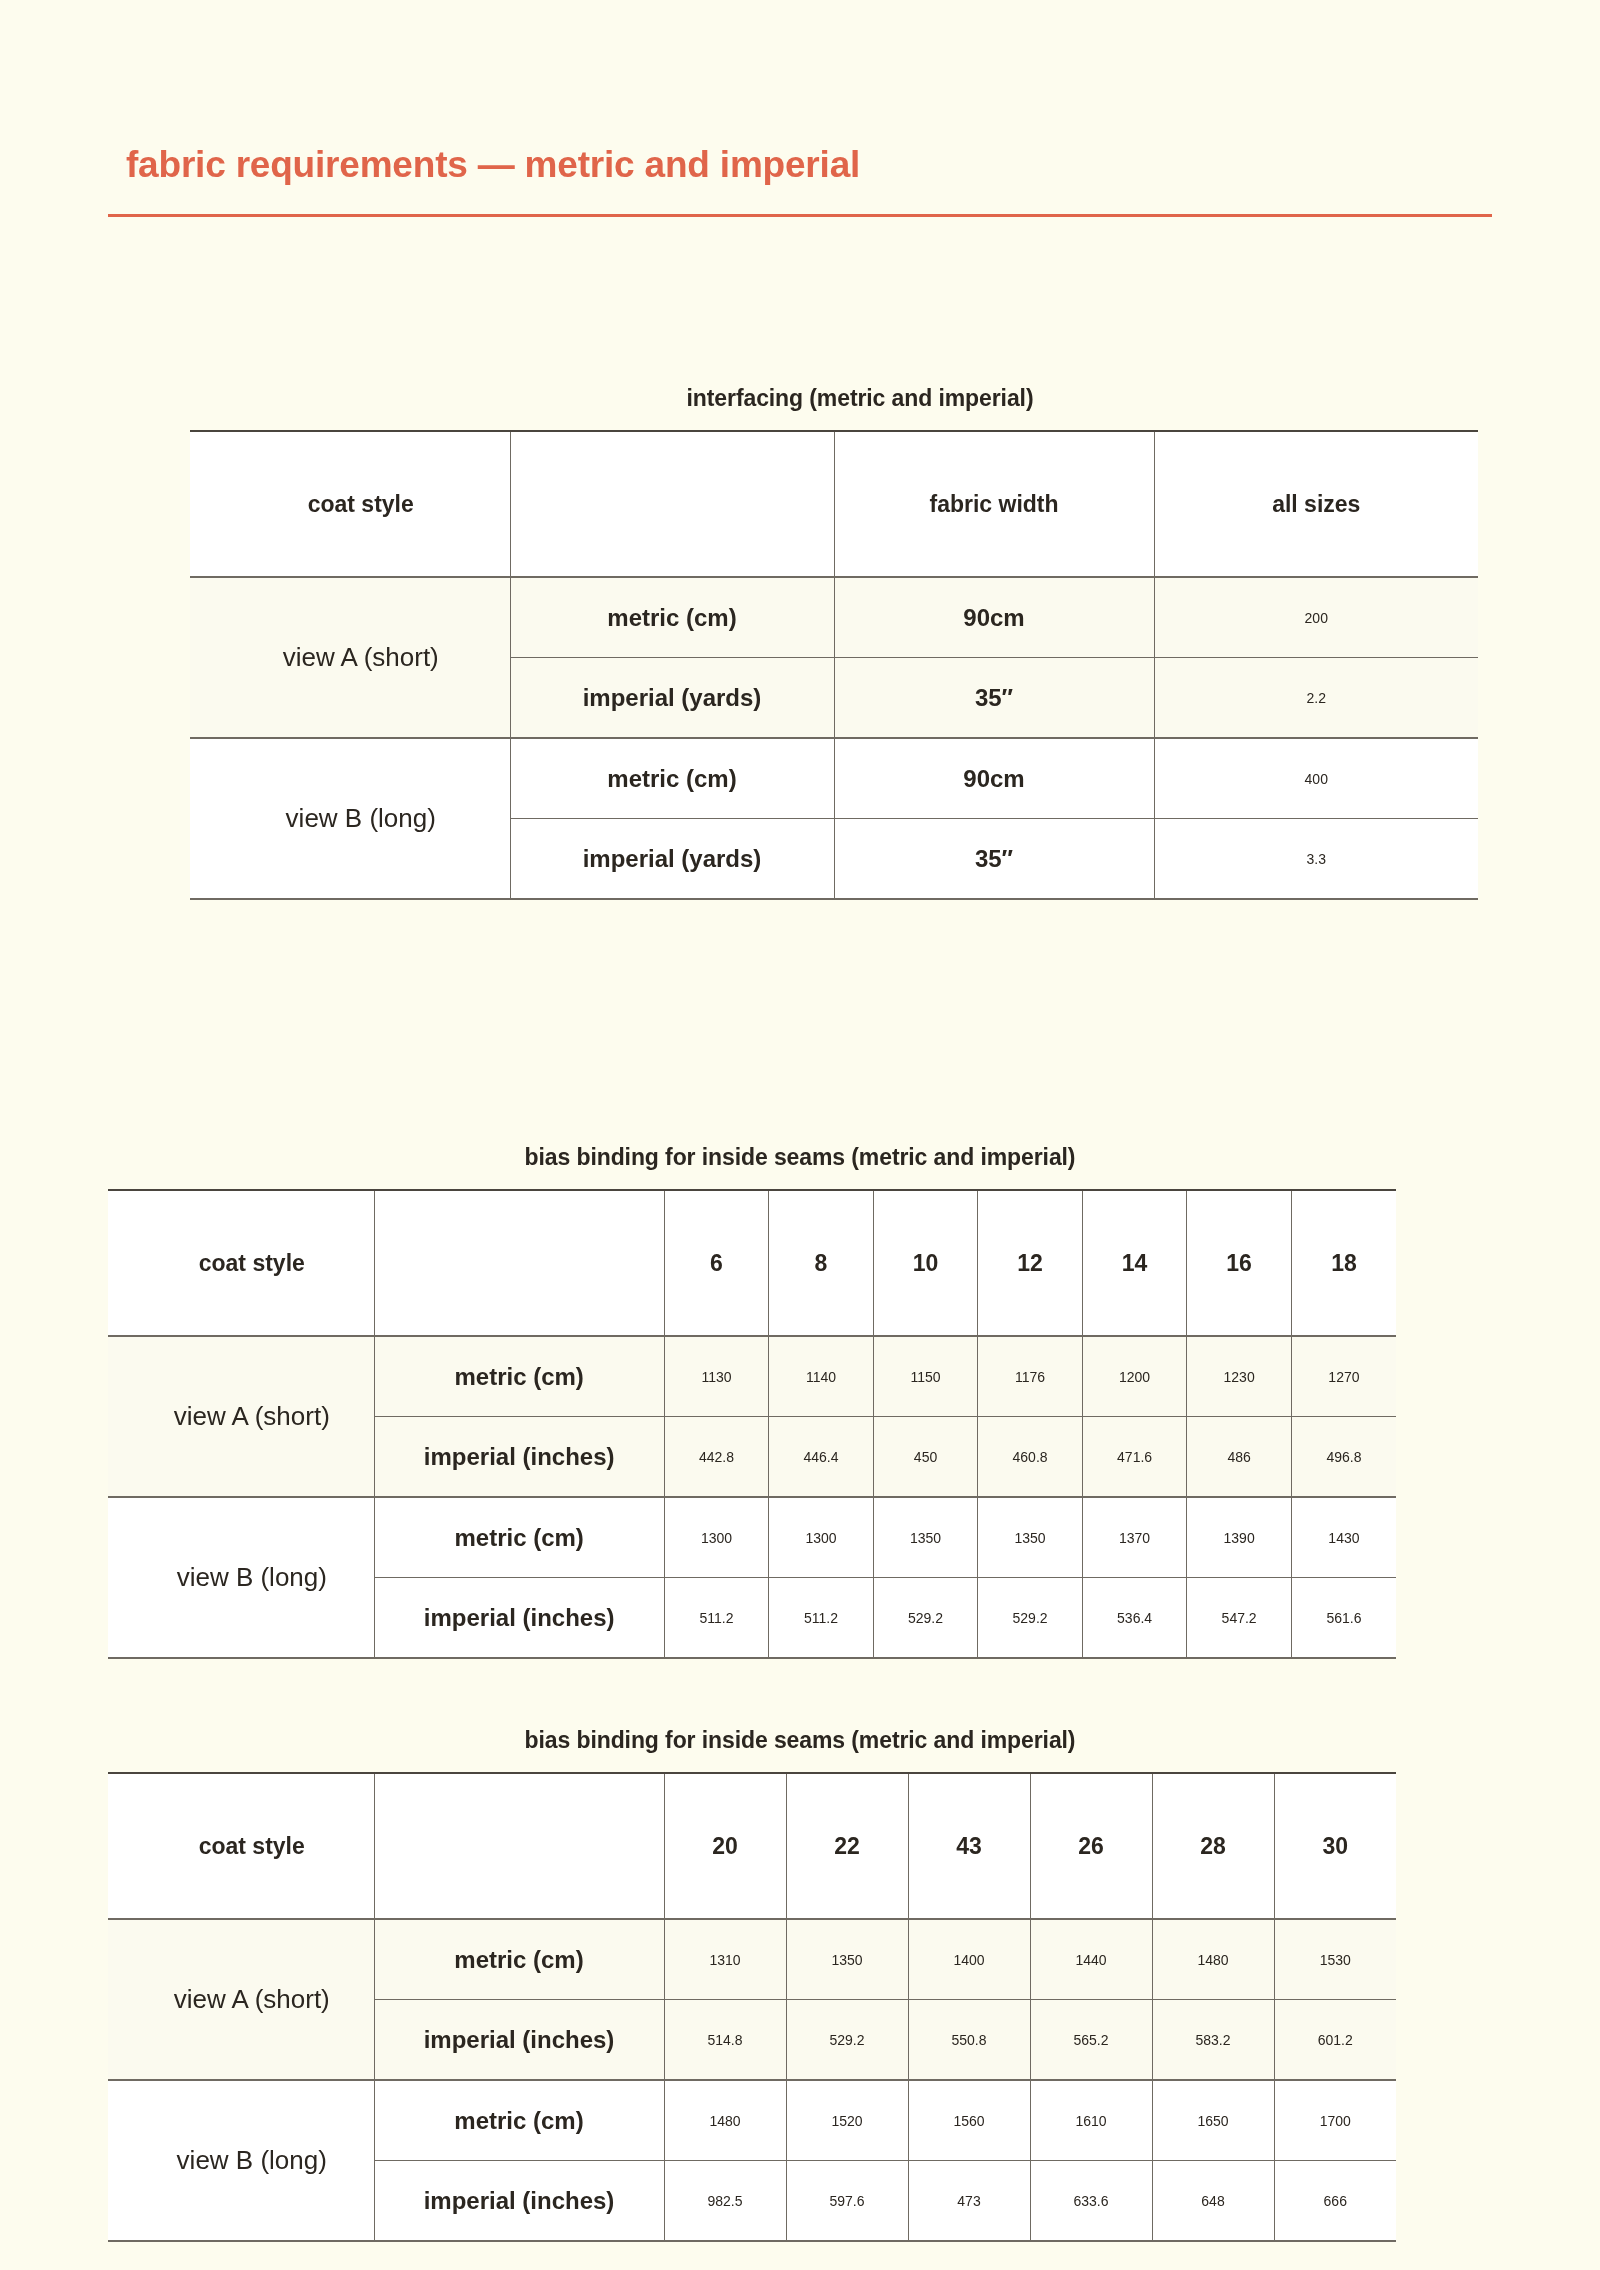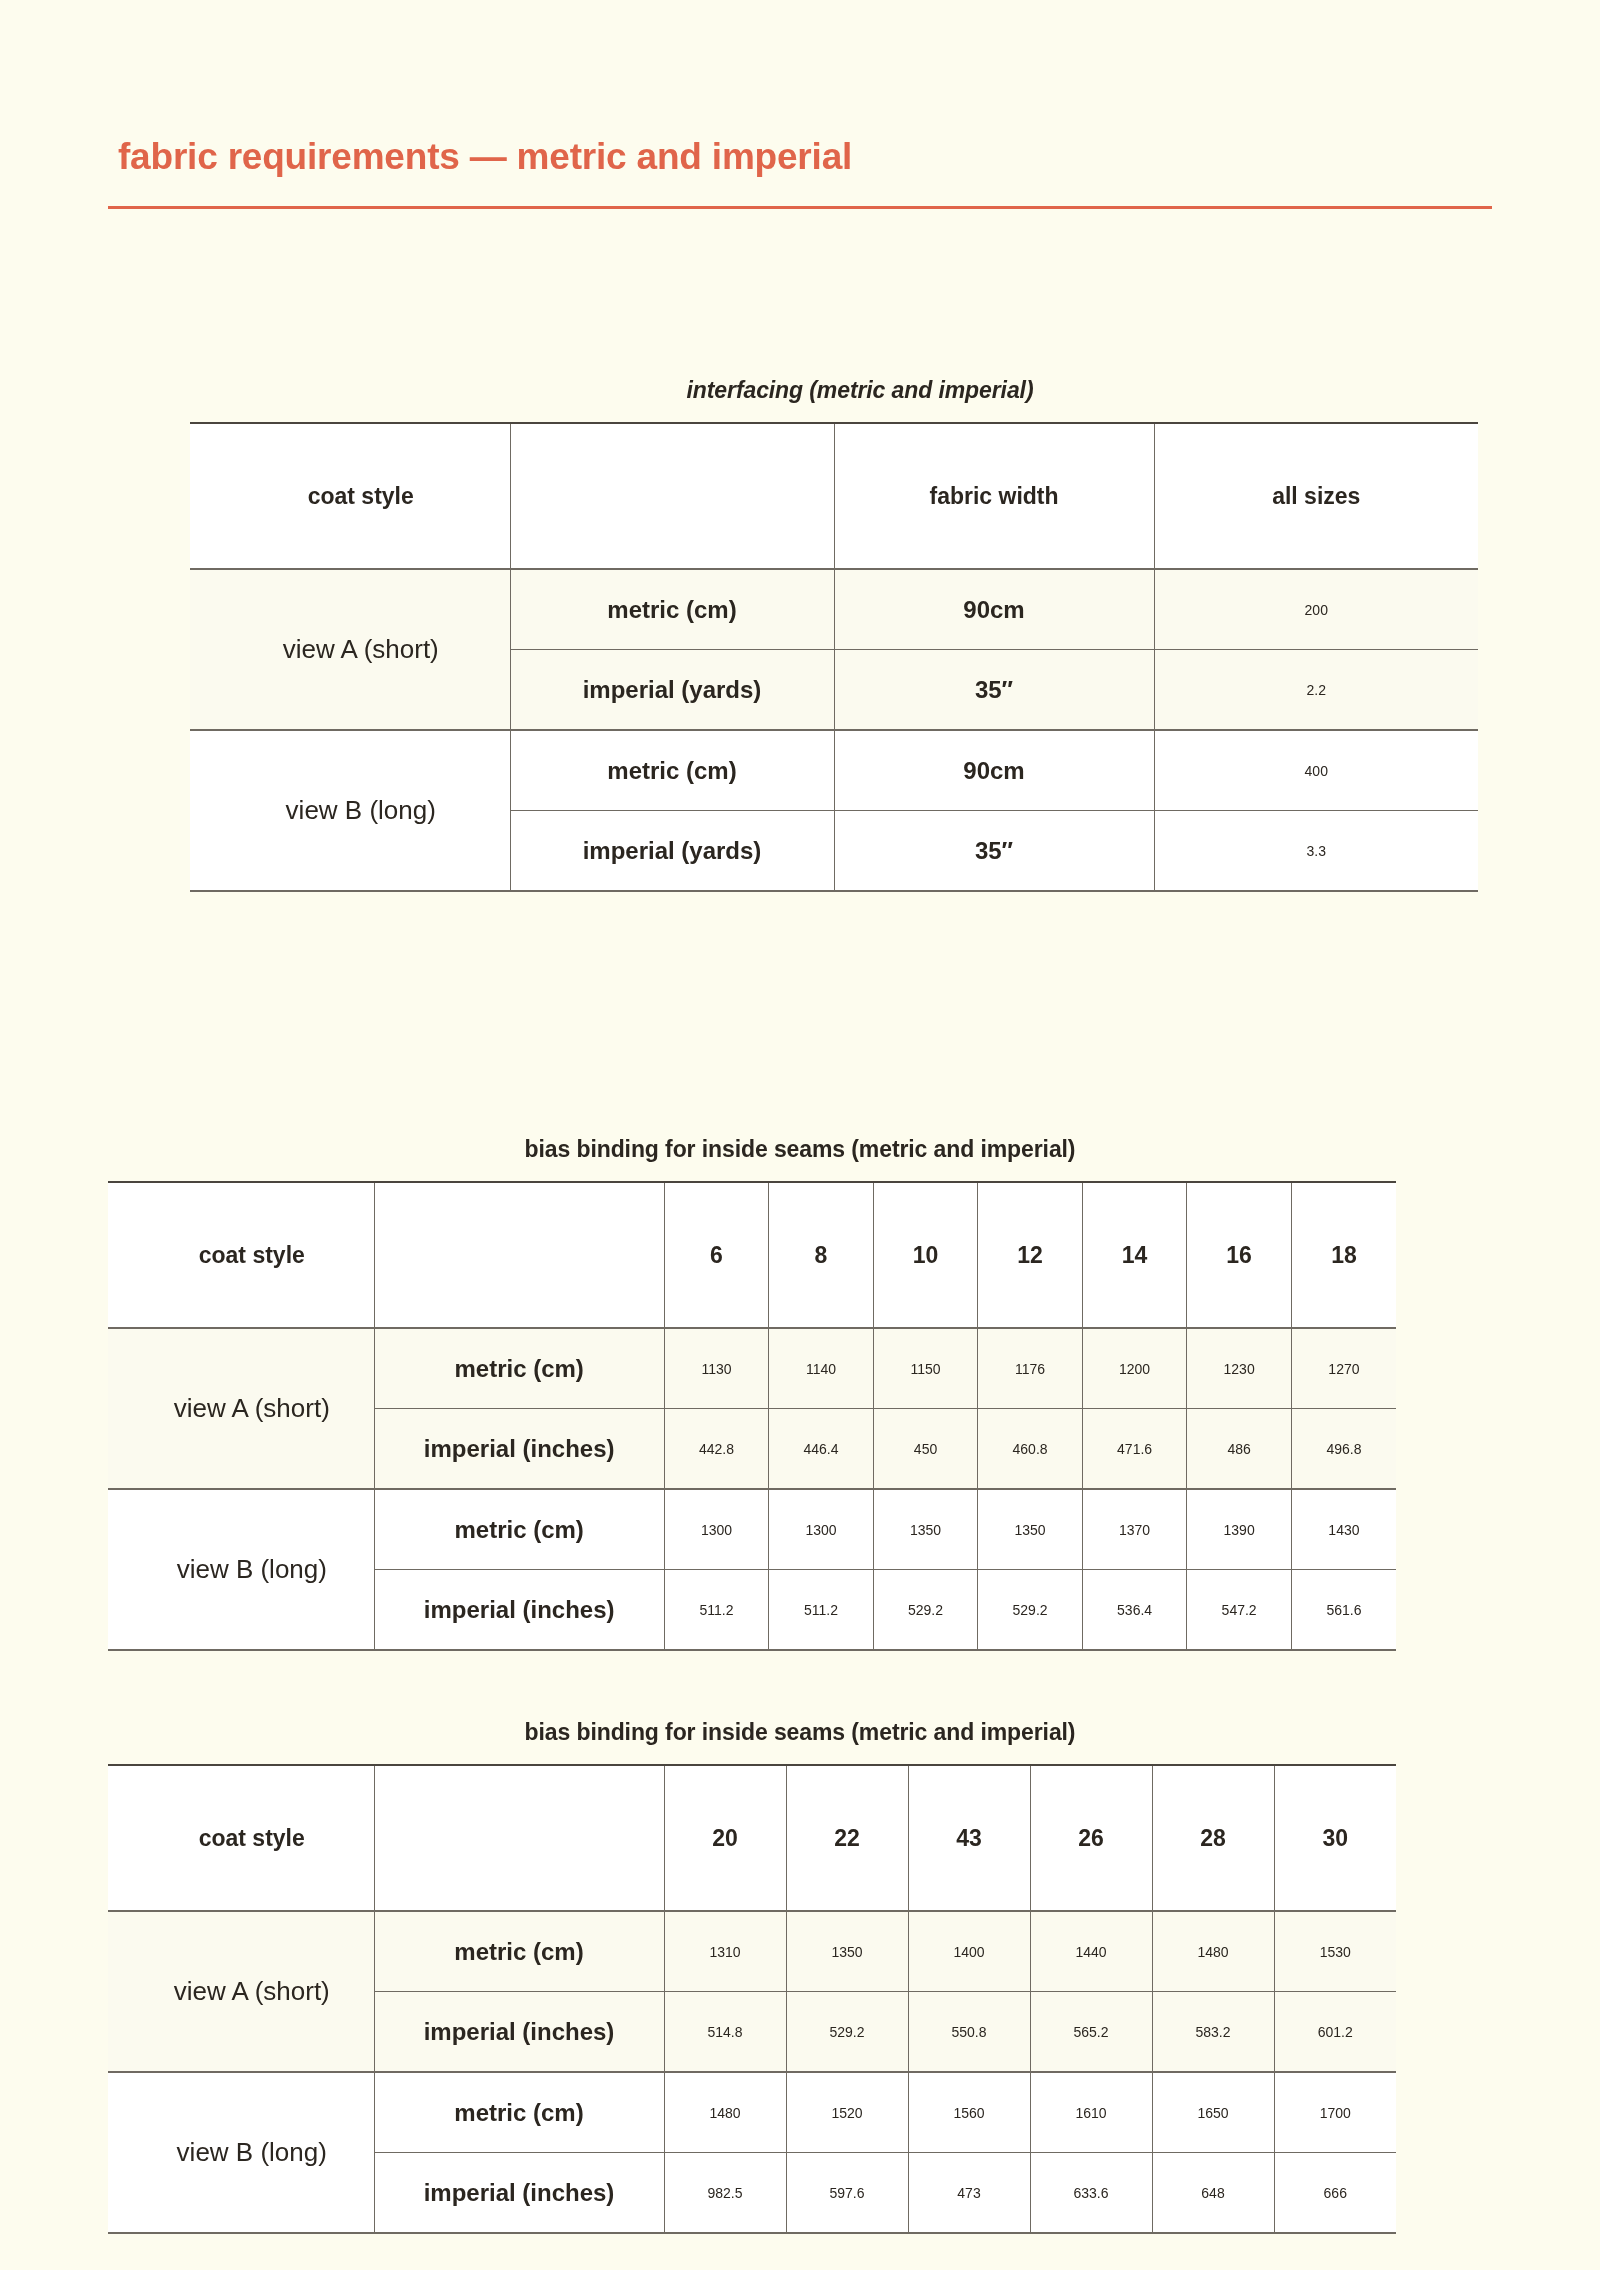--- a/index.html
+++ b/index.html
@@ -26,21 +26,21 @@
 
   
   .page-header {
     padding-top: 128px;
   }
   .page-title {
     font-size: 37px;
     font-weight: bold;
     letter-spacing: -0.2px;
     color: #e0654a;
-    margin: 8px;
+    margin: 16px;
     padding-left: 2px;
     white-space: nowrap;
   }
   .title-rule {
     margin-top: 28px;
     height: 3px;
     background: #e0654a;
     width: 100%;
   }
 
@@ -92,21 +92,21 @@
     font-weight: bold;
     font-size: 24px;
   }
   .num-cell {
     font-weight: normal;
     font-size: 14px;
   }
 
   
   #block-interfacing { margin-top: 168px; }
-  #block-interfacing .table-caption { padding-left: 120px; font-style: italic; }
+  #block-interfacing .table-caption { padding-left: 120px; }
   #tbl-interfacing { width: 1288px; margin-left: 82px; }
   #tbl-interfacing .c-style { width: 320px; }
   #tbl-interfacing .c-unit  { width: 324px; }
   #tbl-interfacing .c-width { width: 320px; }
   #tbl-interfacing .c-all   { width: 324px; }
   #tbl-interfacing tr.hdr td { height: 136px; }
   #tbl-interfacing tr.data td { height: 71px; }
 
   
   #block-bias-1 { margin-top: 244px; }

